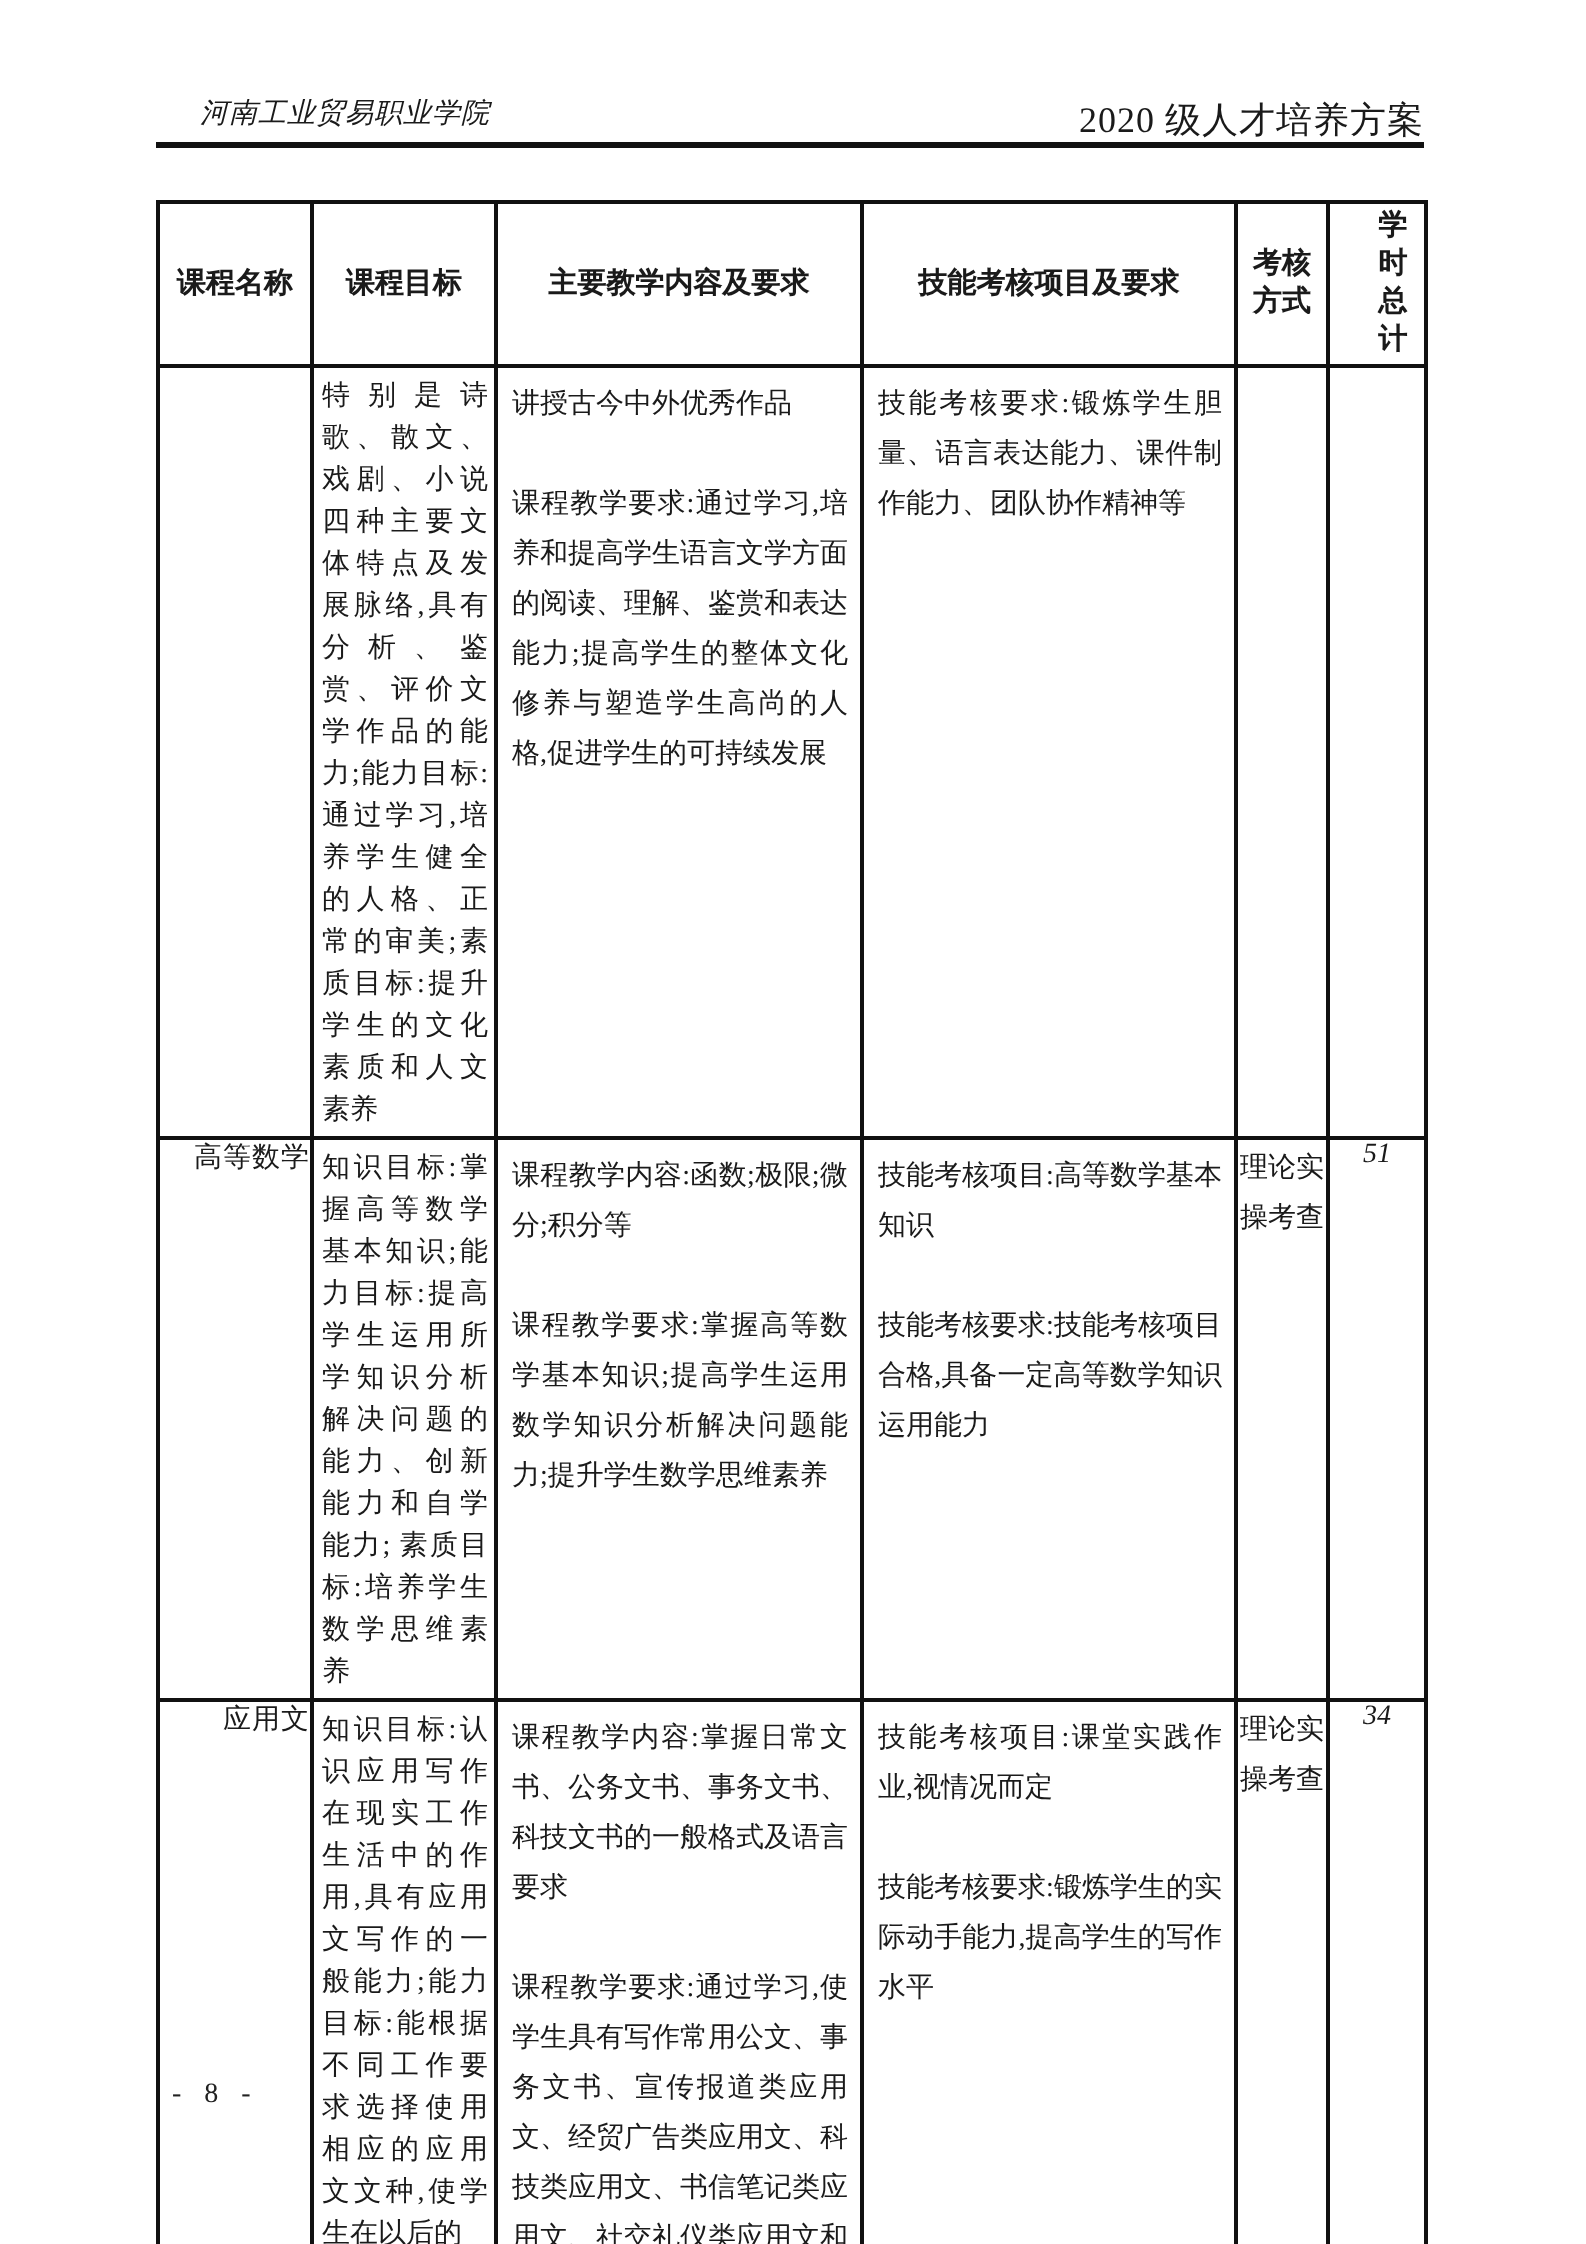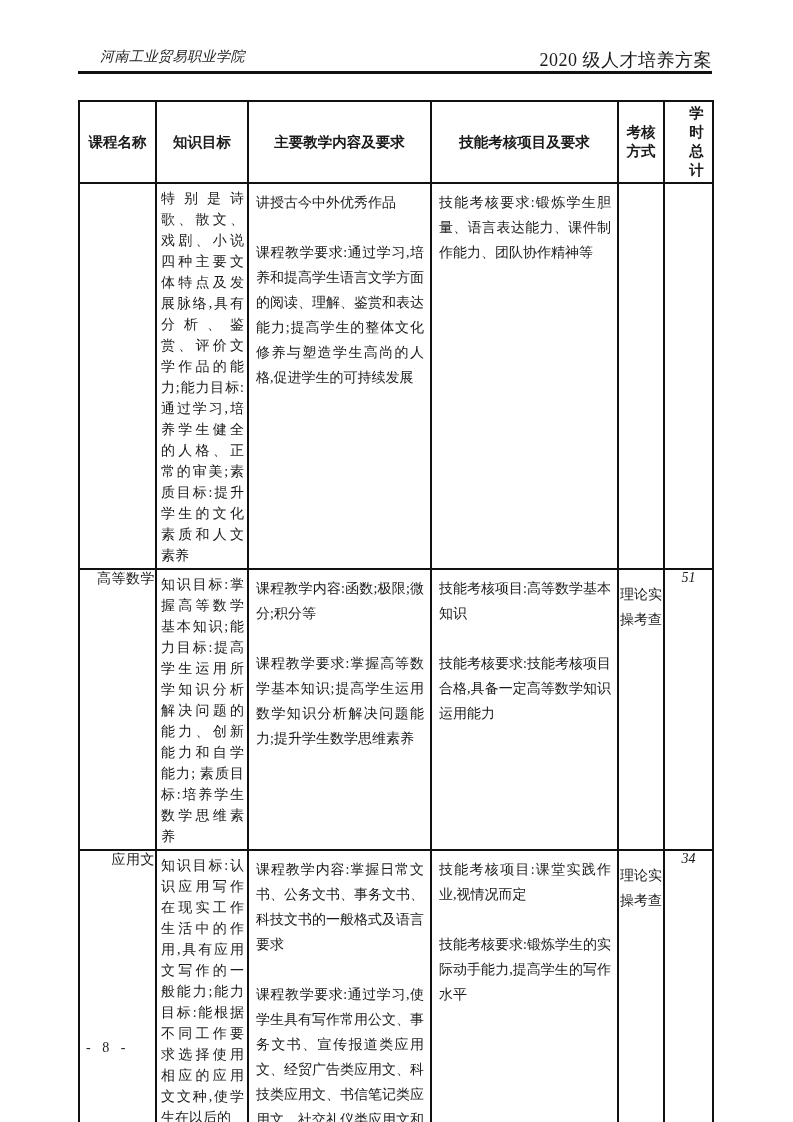--- a/index.html
+++ b/index.html
@@ -70,21 +70,21 @@
     text-align: justify;
     text-justify: inter-ideograph;
     white-space: pre-line;
     border-radius: 13px;
   }
   td.va-mid { vertical-align: middle; }
   td.method-cell {
     vertical-align: middle;
     text-align: left;
     line-height: 25px;
-    padding: 12px 1px;
+    padding: 2px 1px;
   }
   td.hours-cell {
     vertical-align: middle;
     text-align: center;
     font-size: 14px;
     font-style: italic;
   }
   .page-footer {
     position: absolute; left: 86px; top: 1040px;
     font-size: 14px; letter-spacing: 4px; color: #222;
@@ -102,21 +102,21 @@
     <col class="c1">
       <col class="c2">
       <col class="c3">
       <col class="c4">
       <col class="c5">
       <col class="c6">
   </colgroup>
   <thead>
     <tr class="hdr">
       <th>课程名称</th>
-      <th>知识目标</th>
+      <th>课程目标</th>
       <th>主要教学内容及要求</th>
       <th>技能考核项目及要求</th>
       <th style="white-space: pre-line;">考核
 方式</th>
       <th style="white-space: pre-line; padding-left: 18px;">学时
 总计</th>
     </tr>
   </thead>
   <tbody>
     <tr class="r1">

